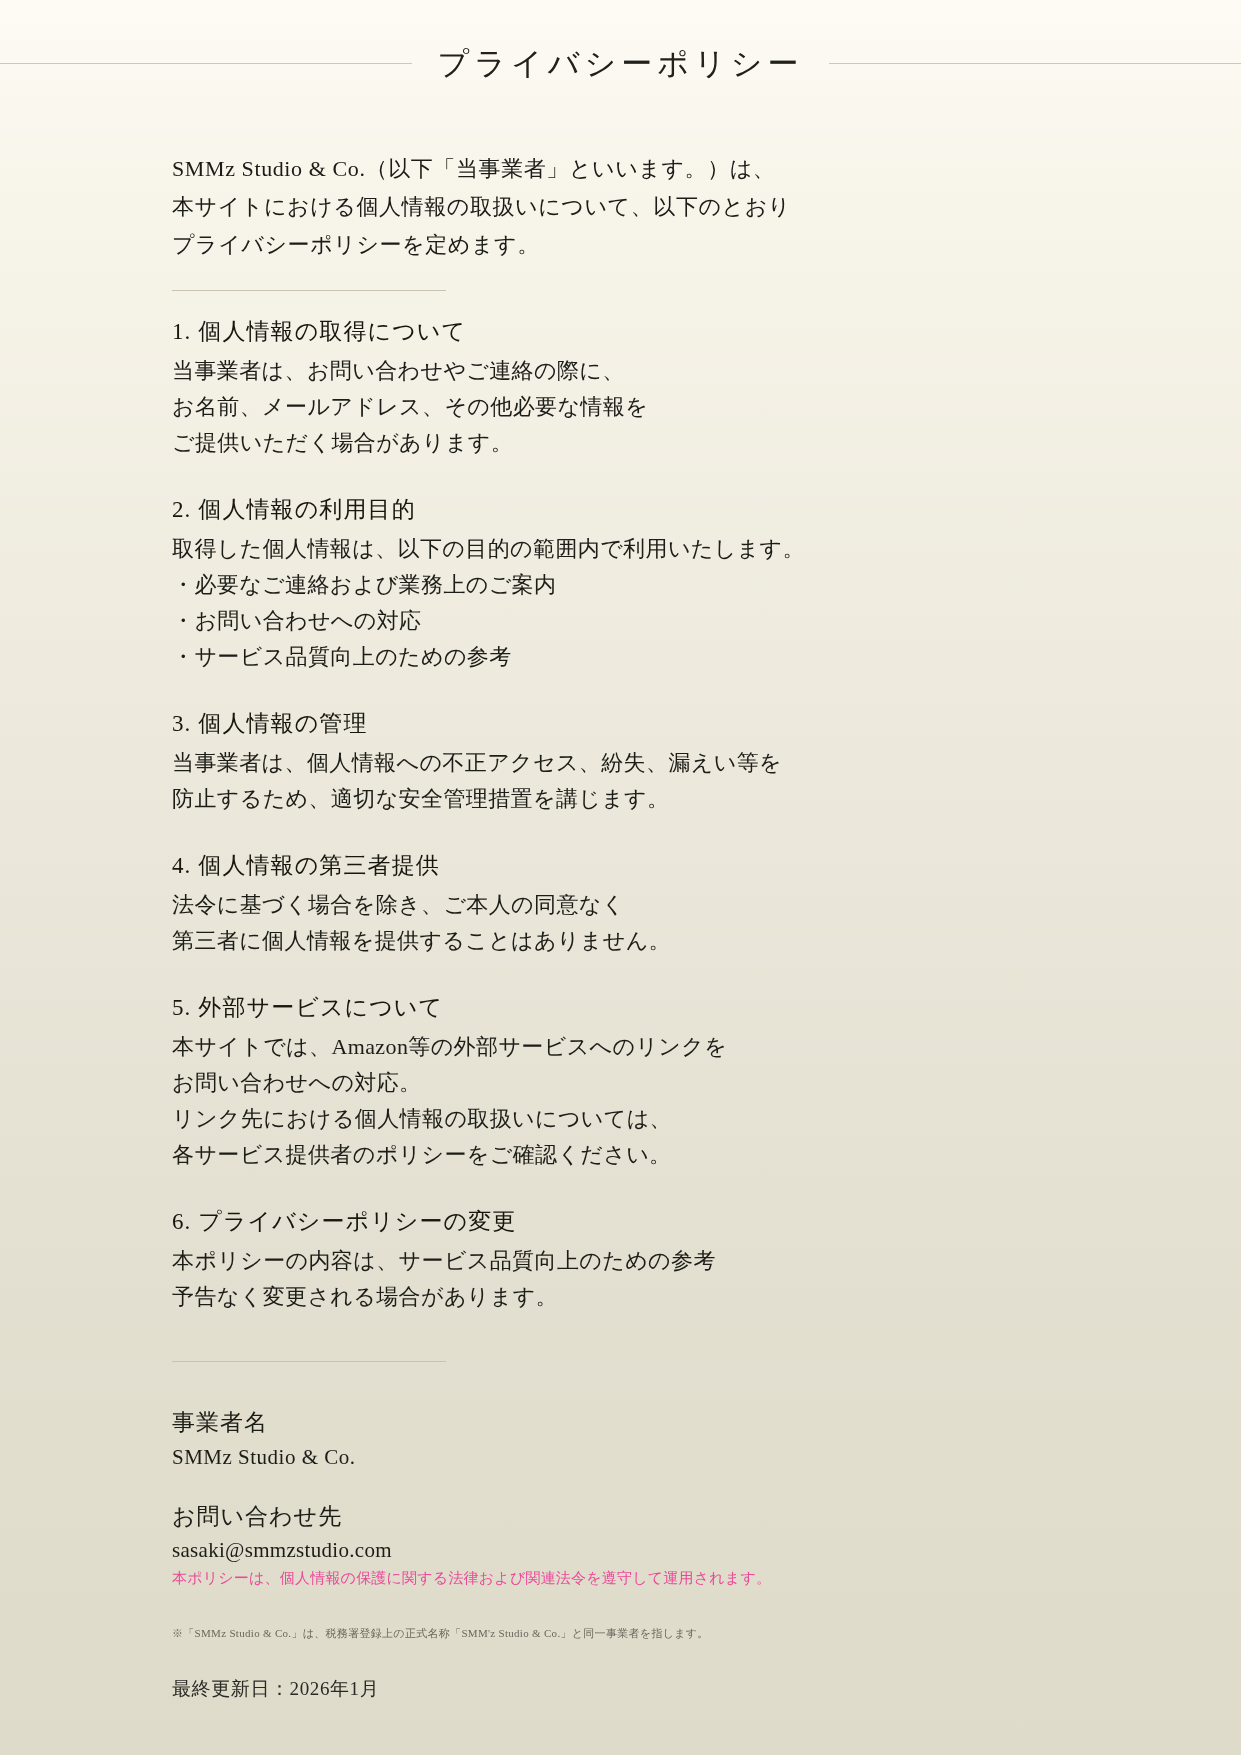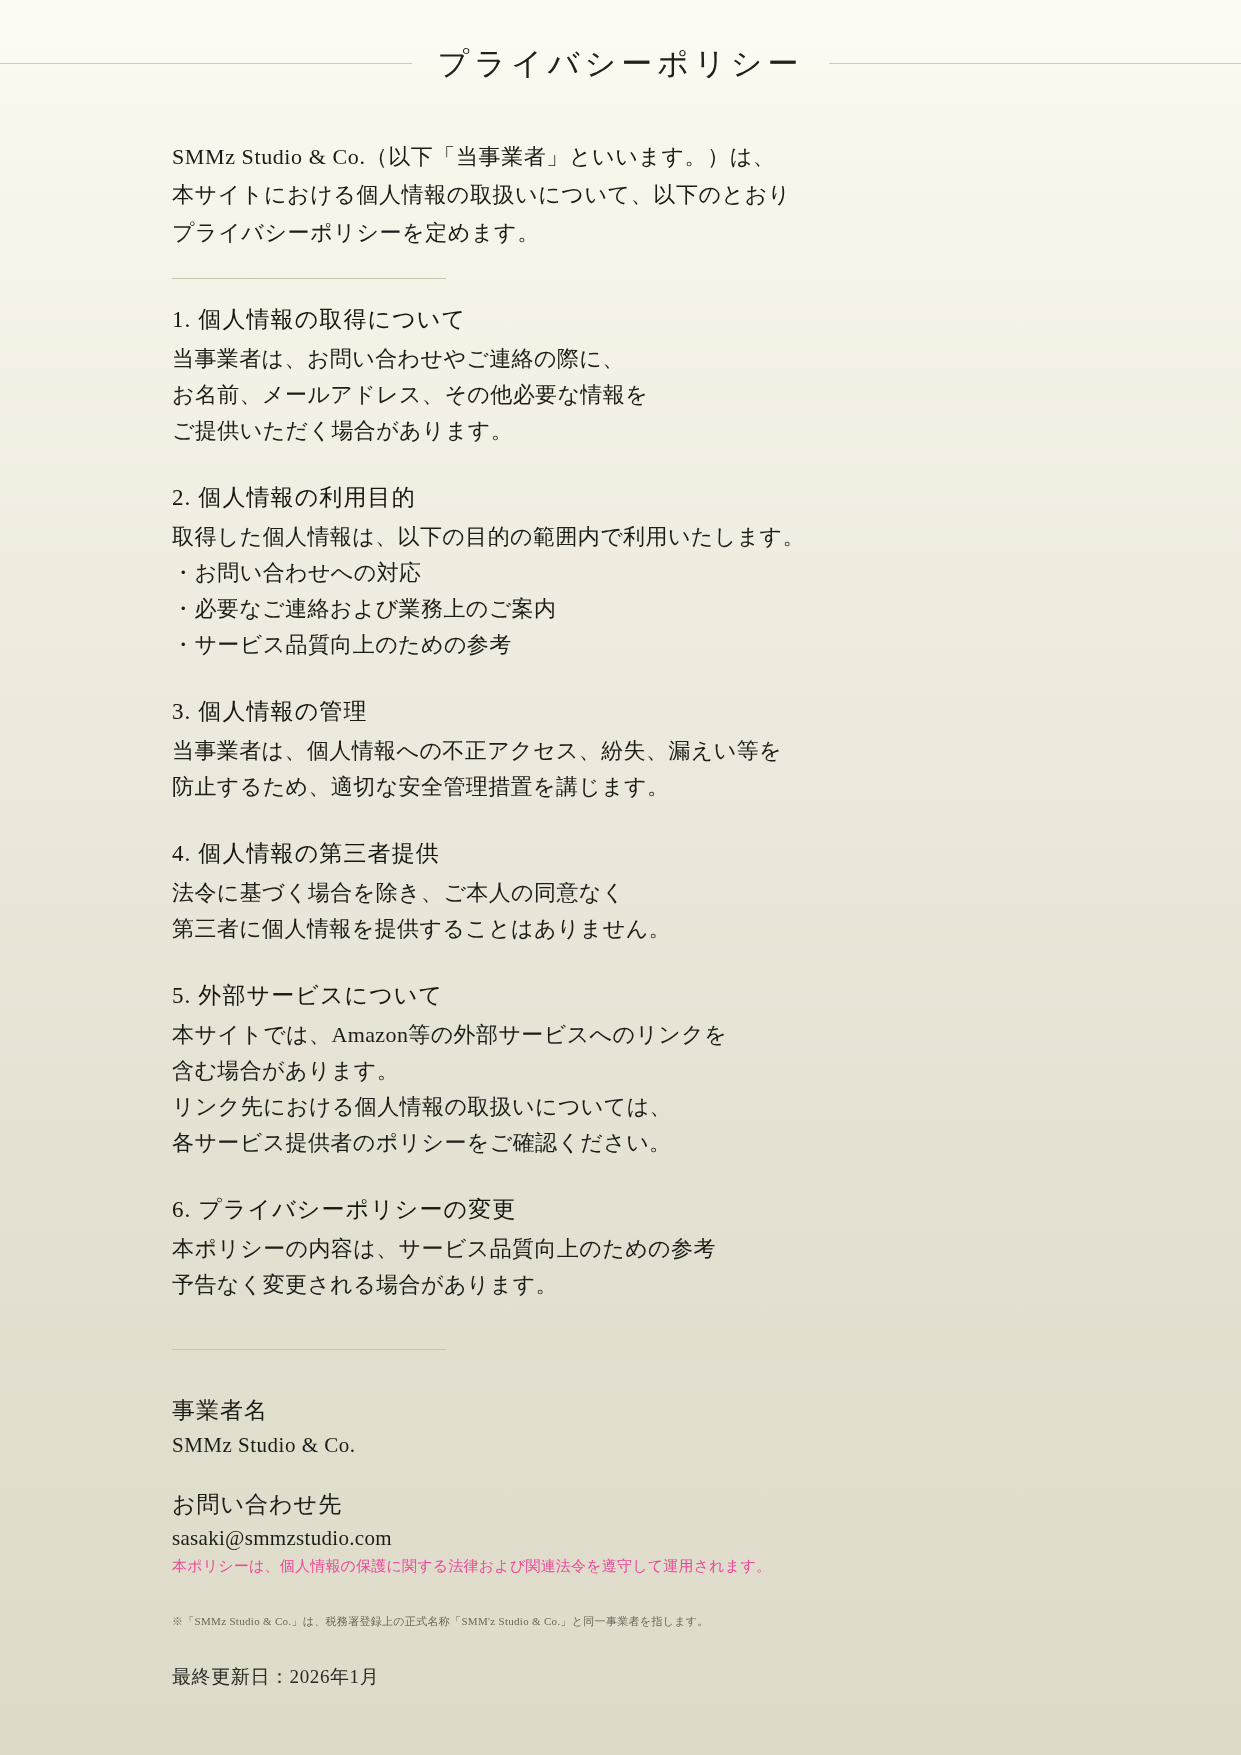--- a/index.html
+++ b/index.html
@@ -41,21 +41,21 @@
     font-size: 31px;
     letter-spacing: 5px;
     color: #20201c;
     font-weight: 400;
     white-space: nowrap;
   }
 
   
   .content {
     padding: 0 16px 0 172px;
-    margin-top: 32px;
+    margin-top: 44px;
   }
   .lead {
     font-size: 22px;
     line-height: 38px;
     letter-spacing: 0.6px;
     color: #1b1b17;
   }
   .lead div { white-space: nowrap; }
 
   .divider {
@@ -158,22 +158,22 @@
         <div>当事業者は、お問い合わせやご連絡の際に、</div>
         <div>お名前、メールアドレス、その他必要な情報を</div>
         <div>ご提供いただく場合があります。</div>
       </div>
     </section>
 
     <section class="clause">
       <div class="clause-head">2. 個人情報の利用目的</div>
       <div class="clause-body">
         <div>取得した個人情報は、以下の目的の範囲内で利用いたします。</div>
+        <div class="bullet">・必要なご連絡および業務上のご案内</div>
         <div class="bullet">・お問い合わせへの対応</div>
-        <div class="bullet">・必要なご連絡および業務上のご案内</div>
         <div class="bullet">・サービス品質向上のための参考</div>
       </div>
     </section>
 
     <section class="clause">
       <div class="clause-head">3. 個人情報の管理</div>
       <div class="clause-body">
         <div>当事業者は、個人情報への不正アクセス、紛失、漏えい等を</div>
         <div>防止するため、適切な安全管理措置を講じます。</div>
       </div>
@@ -184,21 +184,21 @@
       <div class="clause-body">
         <div>法令に基づく場合を除き、ご本人の同意なく</div>
         <div>第三者に個人情報を提供することはありません。</div>
       </div>
     </section>
 
     <section class="clause">
       <div class="clause-head">5. 外部サービスについて</div>
       <div class="clause-body">
         <div>本サイトでは、Amazon等の外部サービスへのリンクを</div>
-        <div>含む場合があります。</div>
+        <div>お問い合わせへの対応。</div>
         <div>リンク先における個人情報の取扱いについては、</div>
         <div>各サービス提供者のポリシーをご確認ください。</div>
       </div>
     </section>
 
     <section class="clause">
       <div class="clause-head">6. プライバシーポリシーの変更</div>
       <div class="clause-body">
         <div>本ポリシーの内容は、サービス品質向上のための参考</div>
         <div>予告なく変更される場合があります。</div>

